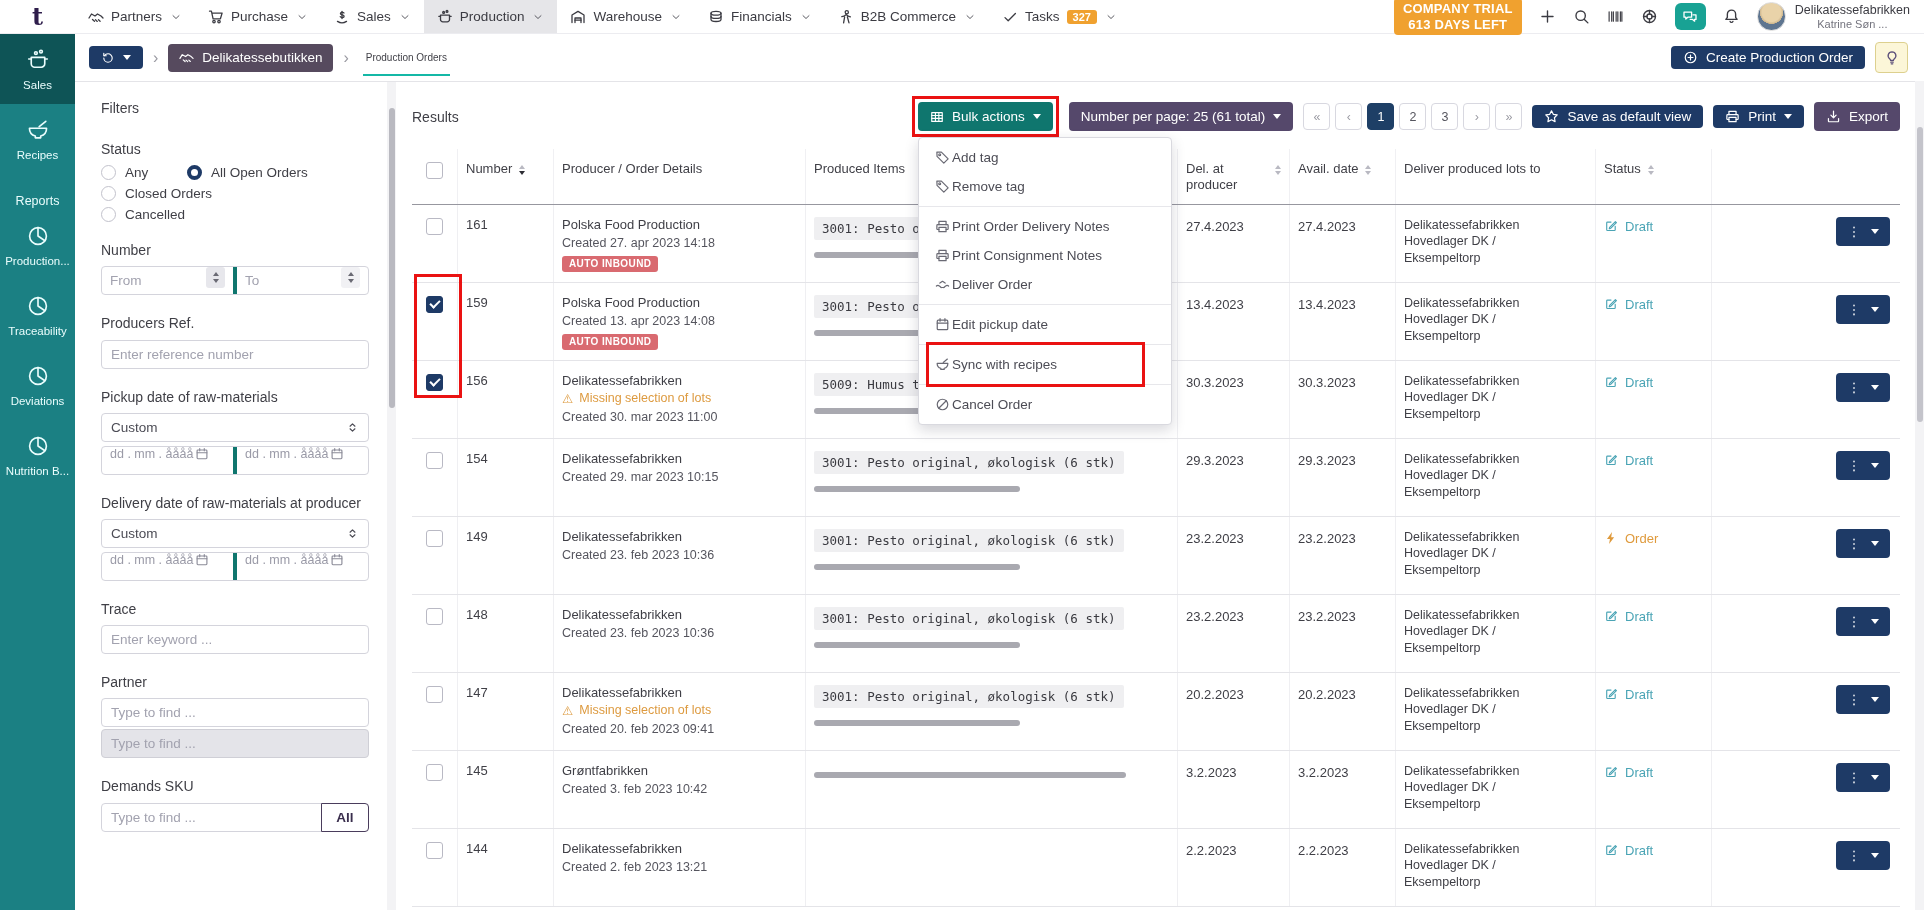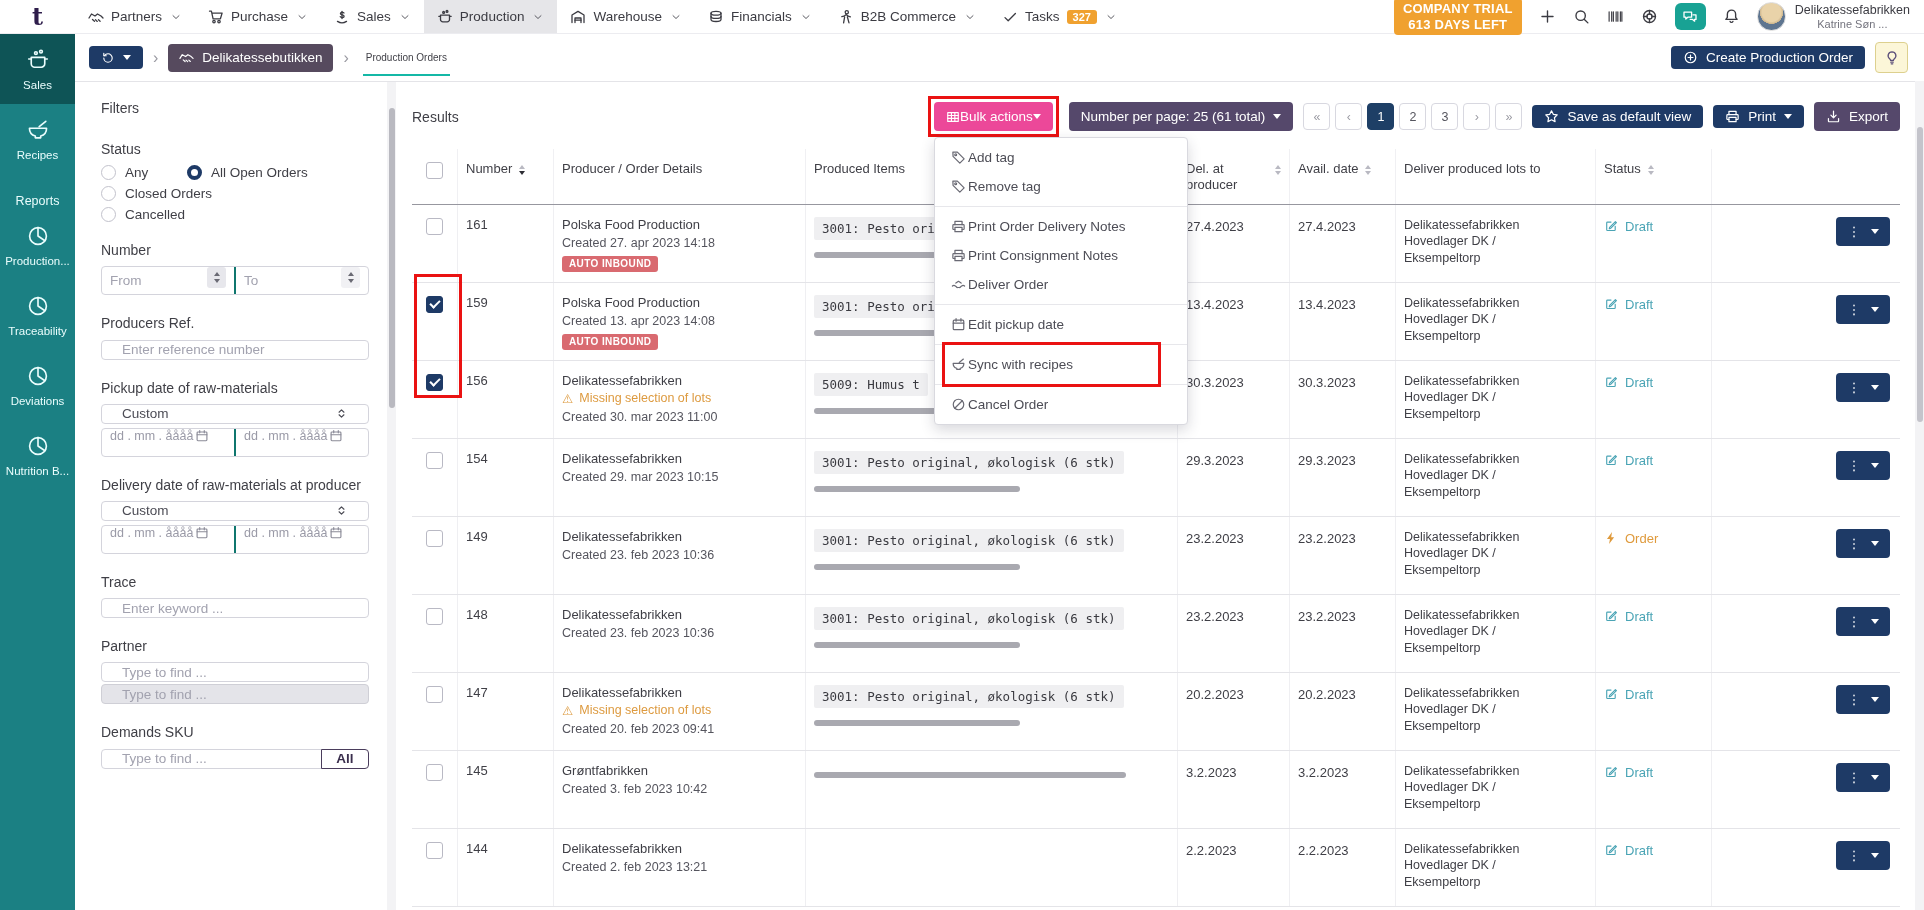--- a/index.html
+++ b/index.html
@@ -49,44 +49,44 @@
   .f-title{font-size:14px;margin-bottom:24px}
   .f-label{font-size:14px;margin:19px 0 7px;line-height:1.3}
   .radio-group{display:flex;flex-wrap:wrap;row-gap:6px;font-size:13.5px}
   .radio-opt{display:flex;align-items:center;gap:9px;cursor:pointer}
   .radio-opt.w1{width:86px}
   .radio-opt.full{width:100%}
   .radio{width:15px;height:15px;box-sizing:border-box;border:1.5px solid #c2c2cc;border-radius:50%;background:#fff;flex-shrink:0}
   .radio.sel{border:4.5px solid #1e3a66}
   input{font-family:inherit;font-size:13.5px;color:#3f3f46;border:none;outline:none;width:100%;background:transparent;padding:0}
   input::placeholder{color:#a2a2af}
-  .field{border:1px solid #d4d4dc;border-radius:4px;height:20px;display:flex;align-items:center;padding:0 20px;background:#fff;box-sizing:border-box}
+  .field{border:1px solid #d4d4dc;border-radius:4px;height:29px;display:flex;align-items:center;padding:0 9px;background:#fff;box-sizing:border-box}
   .field.disabled{background:#e4e4e9;border-color:#cfcfd6;margin-top:2px}
   .split{display:flex;border:1px solid #d4d4dc;border-radius:4px;background:#fff}
   .split .half{flex:1;display:flex;height:27px;padding:0 8px;min-width:0}
-  .split .half + .half{border-left:2px solid #0f766e}
+  .split .half + .half{border-left:4px solid #0f766e}
   .stepper{margin-left:4px;background:#e7e7ec;border-radius:3px;width:19px;height:21px;display:flex;flex-direction:column;align-items:center;justify-content:center;gap:3px;flex-shrink:0;cursor:pointer}
   .tri-up{width:0;height:0;border-left:3.5px solid transparent;border-right:3.5px solid transparent;border-bottom:4px solid #6a6a74}
   .tri-dn{width:0;height:0;border-left:3.5px solid transparent;border-right:3.5px solid transparent;border-top:4px solid #6a6a74}
   .selectbox{justify-content:space-between;color:#4c4c55;font-size:13.5px;cursor:pointer;margin-bottom:4px}
   .cal{color:#8a8a97;flex-shrink:0;margin-left:2px}
   .datesplit .half{color:#9a9aa7;font-size:12.5px;white-space:nowrap;overflow:hidden}
   .sku-row{display:flex;align-items:stretch}
   .sku-row .field{flex:1;border-radius:4px 0 0 4px}
   .all-btn{width:46px;border:1.5px solid #4a3d5c;border-radius:0 4px 4px 0;margin-left:-1px;display:flex;align-items:center;justify-content:center;font-weight:700;color:#3a2e4d;font-size:13.5px;background:#fff;cursor:pointer}
   .f-scroll{width:9px;background:#f3f3f5;position:relative;flex-shrink:0}
   .f-scroll .thumb{position:absolute;top:26px;left:1.5px;width:6px;height:300px;background:#b9b9c0;border-radius:3px}
 
   
   .table-area{flex:1;min-width:0;padding:12px 24px 0 16px;position:relative}
   .toolbar{display:flex;align-items:center;margin:2px 0 12px}
   .results-label{font-size:14px}
   .tools{margin-left:auto;display:flex;align-items:center;gap:10px}
   .red-wrap{border:3px solid #ea1212;padding:3px;position:relative}
-  .btn-darkpurple{background:#ec4899;color:#fff;border-radius:4px;height:29px;display:inline-flex;align-items:center;padding:0 12px;font-size:13.5px;cursor:pointer;white-space:nowrap}
+  .btn-darkpurple{background:#0f766e;color:#fff;border-radius:4px;height:29px;display:inline-flex;align-items:center;gap:8px;padding:0 12px;font-size:13.5px;cursor:pointer;white-space:nowrap}
   .btn-purple{background:#55486b;color:#fff;border-radius:4px;height:29px;display:inline-flex;align-items:center;gap:8px;padding:0 12px;font-size:13.5px;cursor:pointer;white-space:nowrap}
   .pager{display:flex;gap:5px}
   .page-btn{min-width:27px;height:27px;box-sizing:border-box;border:1px solid #d8d8e0;border-radius:4px;background:#fff;display:flex;align-items:center;justify-content:center;font-size:12.5px;color:#55555e;cursor:pointer;padding:0 4px}
   .page-btn.navg{color:#9a9aa2}
   .page-btn.active{background:#1e3f66;color:#fff;border-color:#1e3f66}
 
   
   .menu{position:absolute;top:calc(100% + 3px);left:3px;width:252px;background:#fff;border:1px solid #d9d9df;border-radius:4px;box-shadow:0 5px 14px rgba(40,40,60,.18);padding:5px 0;z-index:60}
   .menu-item{display:flex;align-items:center;gap:2px;padding:7px 16px;font-size:13.5px;color:#4c4c55;cursor:pointer;position:relative;white-space:nowrap}
   .mi-icon{color:#6a6a74;display:flex;flex-shrink:0}

